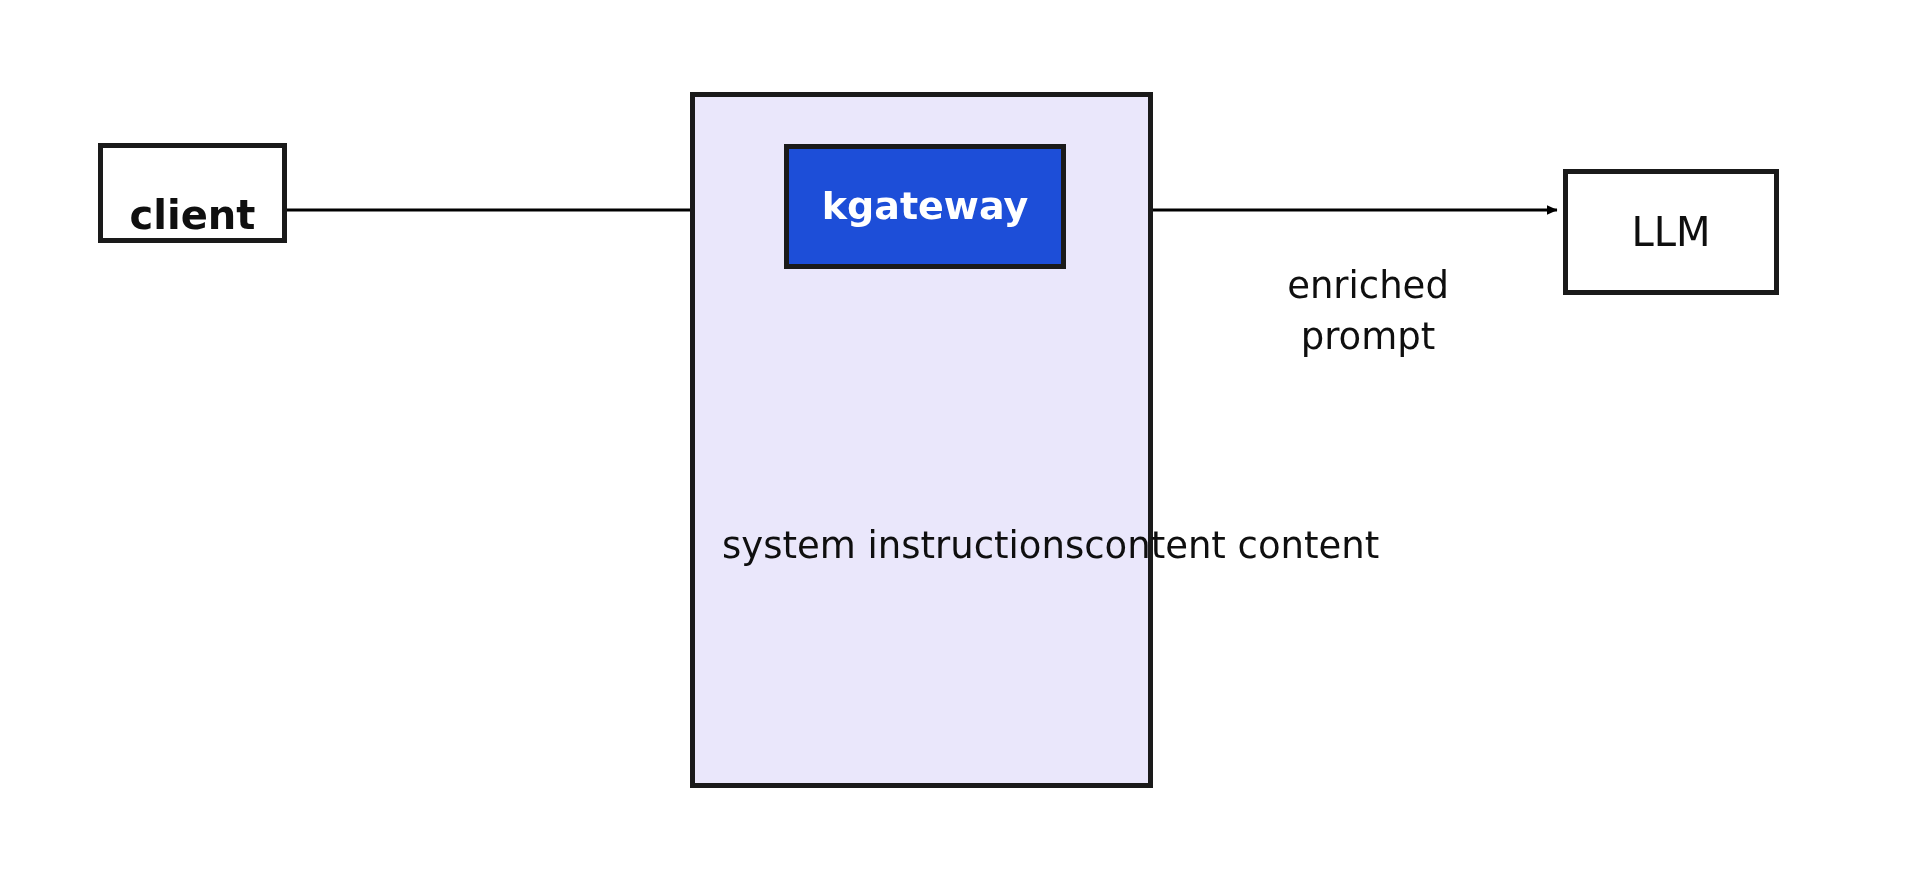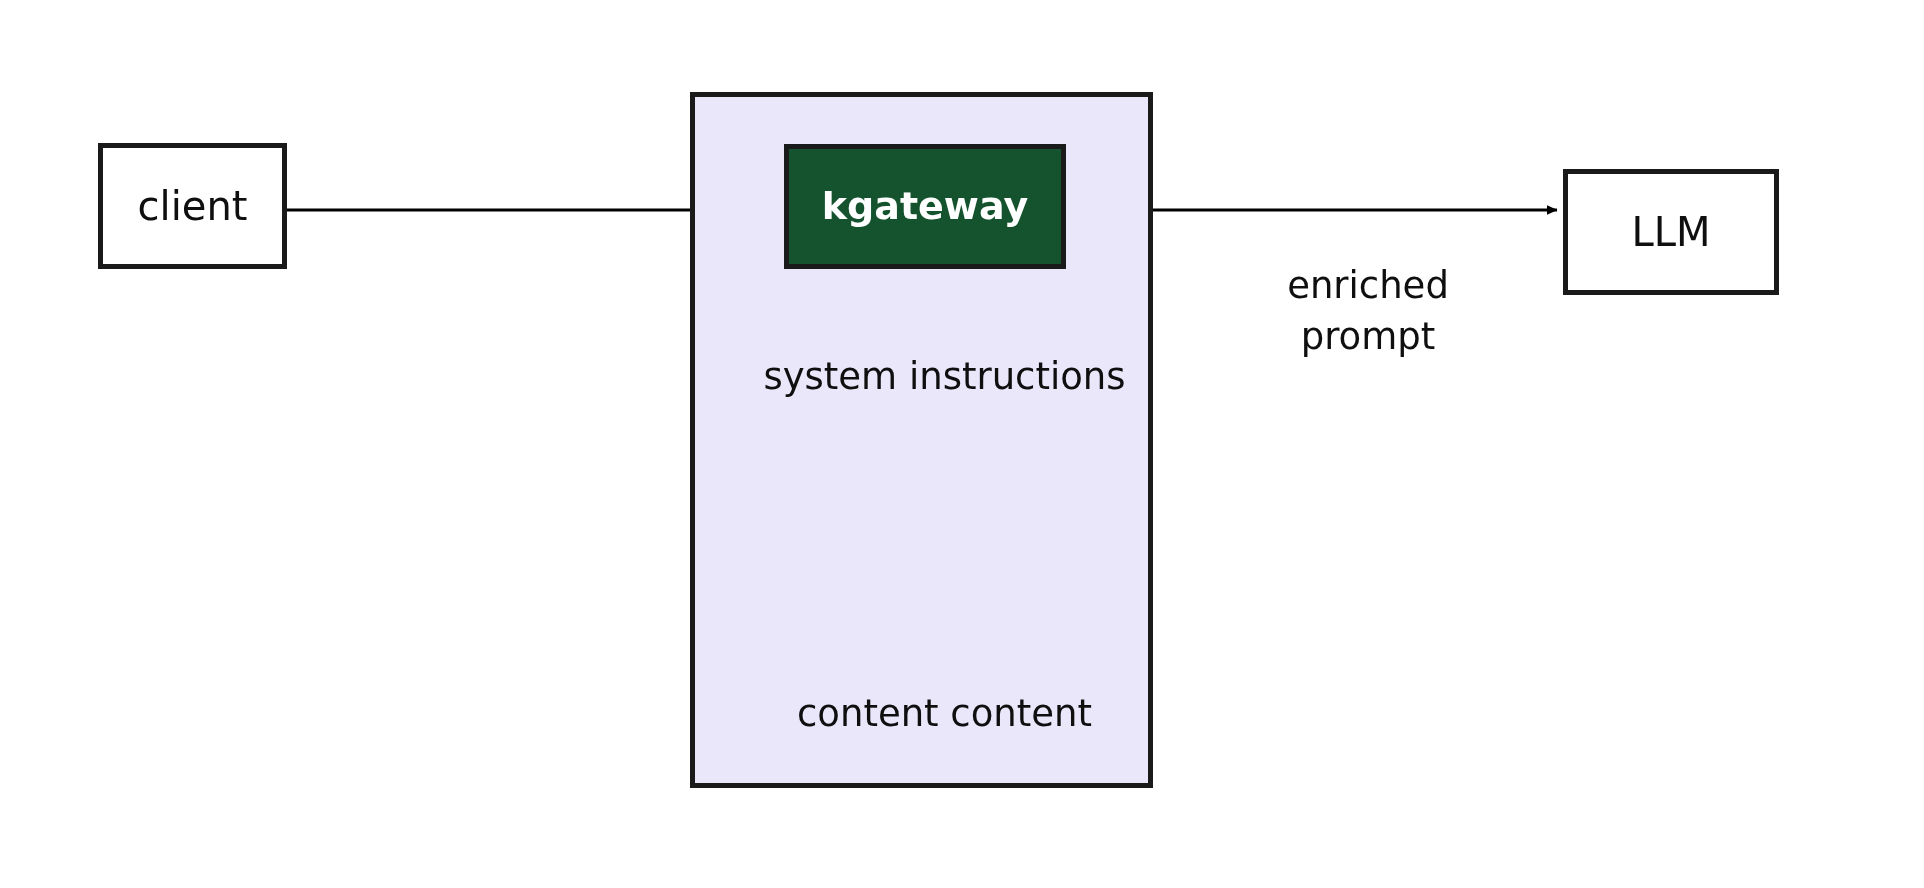--- a/index.html
+++ b/index.html
@@ -37,23 +37,24 @@
   .node-label {
     display: block;
     white-space: nowrap;
   }
 
   
   #client-node {
     left: 98px;
     top: 143px;
     width: 189px;
-    height: 126px;
+    height: 100px;
     font-size: 40px;
-    font-weight: 400;
+    font-weight: 700;
+    align-items: flex-end;
   }
 
   
   #llm-node {
     left: 1563px;
     top: 143px;
     width: 216px;
     height: 126px;
     font-size: 40px;
     font-weight: 400;
@@ -71,36 +72,35 @@
     border: 5px solid #1a1a1a;
     background: #eae7fb;
   }
 
   
   #kgateway-node {
     left: 784px;
     top: 144px;
     width: 282px;
     height: 125px;
-    background: #14532d;
+    background: #1d4ed8;
     border: 5px solid #1a1a1a;
     color: #ffffff;
     font-size: 38px;
     font-weight: 700;
   }
 
   
   #gateway-feature-list {
     position: absolute;
-    left: 678px;
+    left: 722px;
     top: 355px;
     width: 533px;
     height: 380px;
     display: flex;
-    flex-direction: column;
     align-items: center;
     justify-content: space-between;
     pointer-events: none;
   }
   .feature-item {
     font-size: 37px;
     font-weight: 400;
     color: #0f0f0f;
     white-space: nowrap;
     text-align: center;

